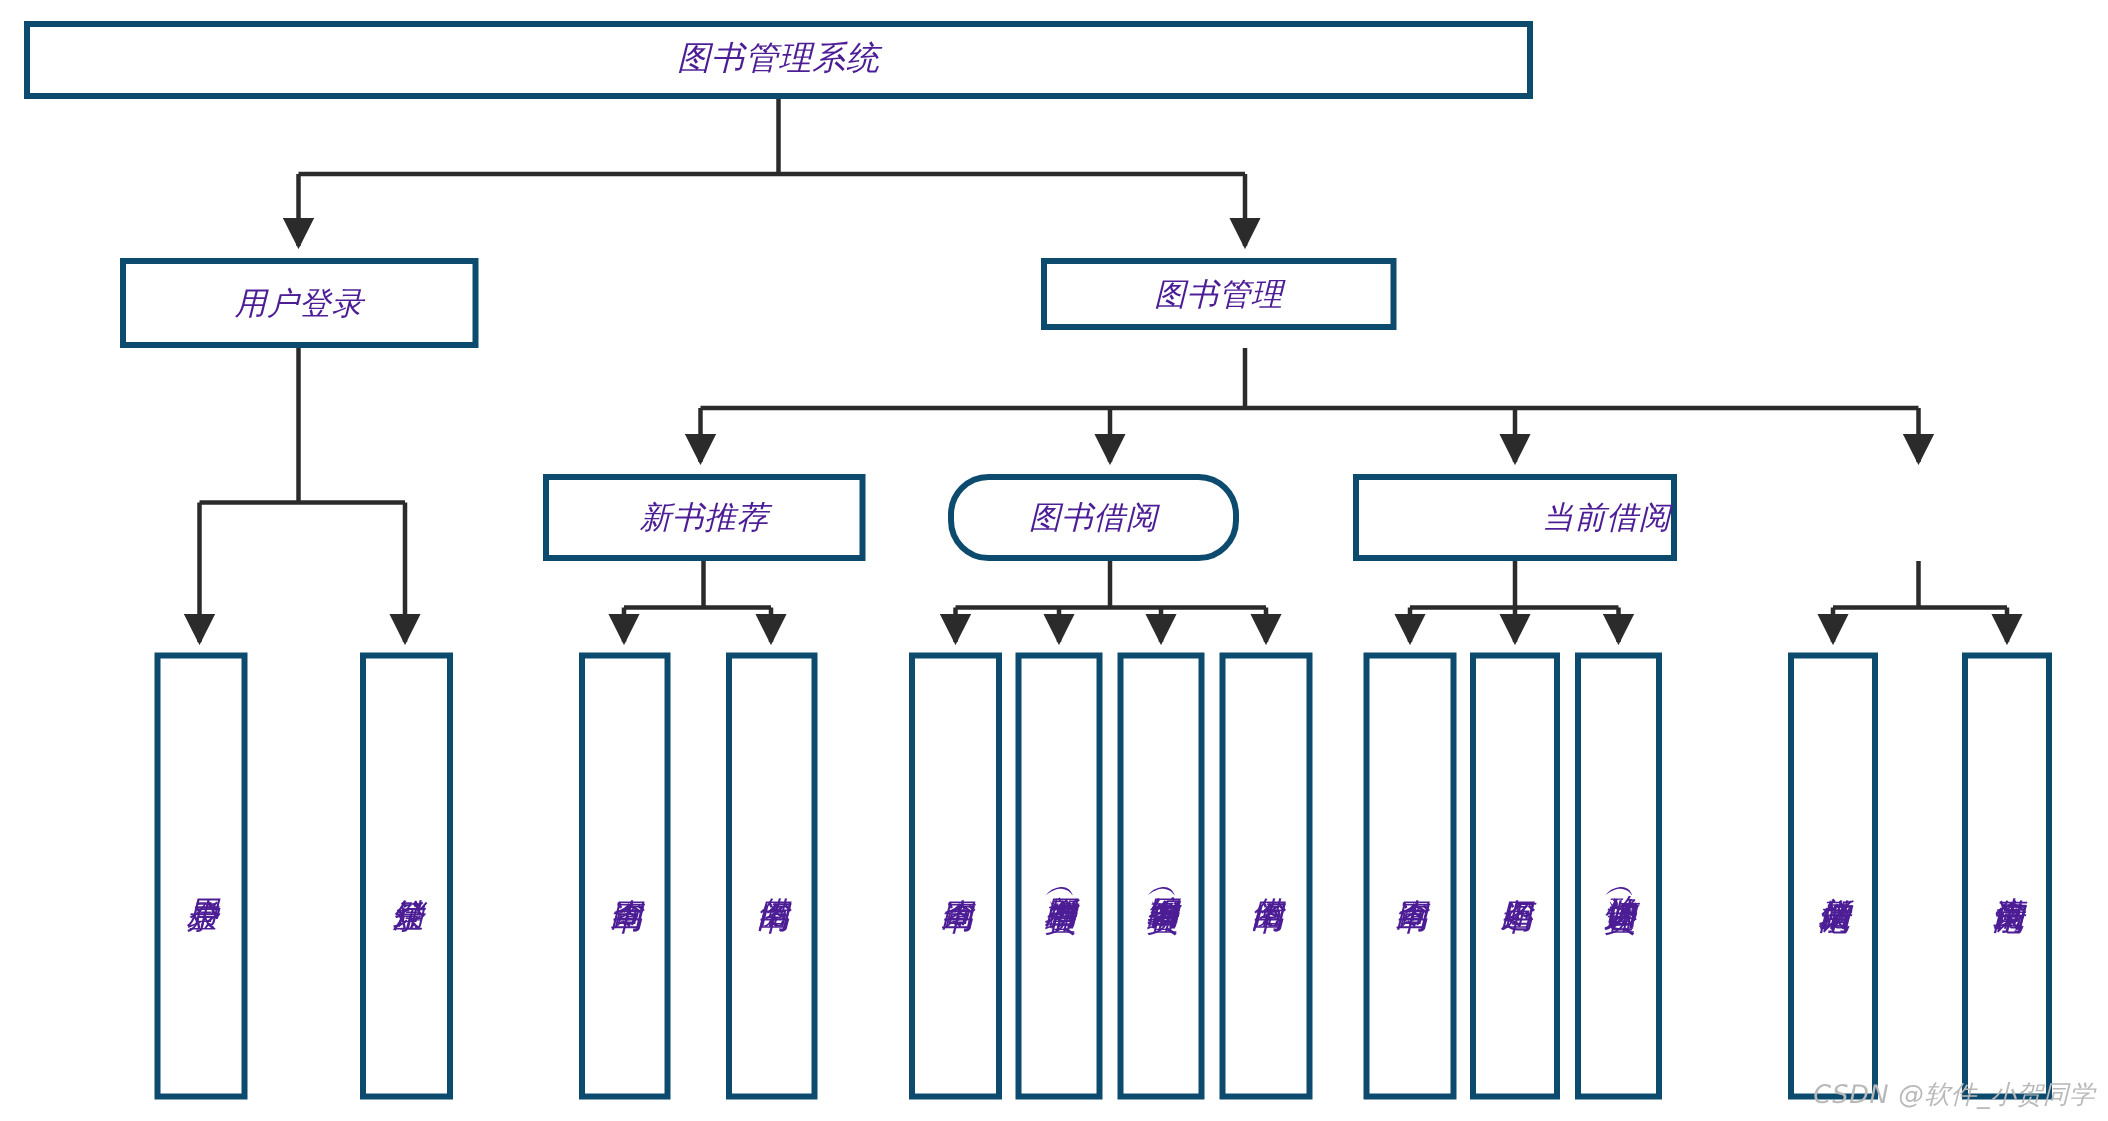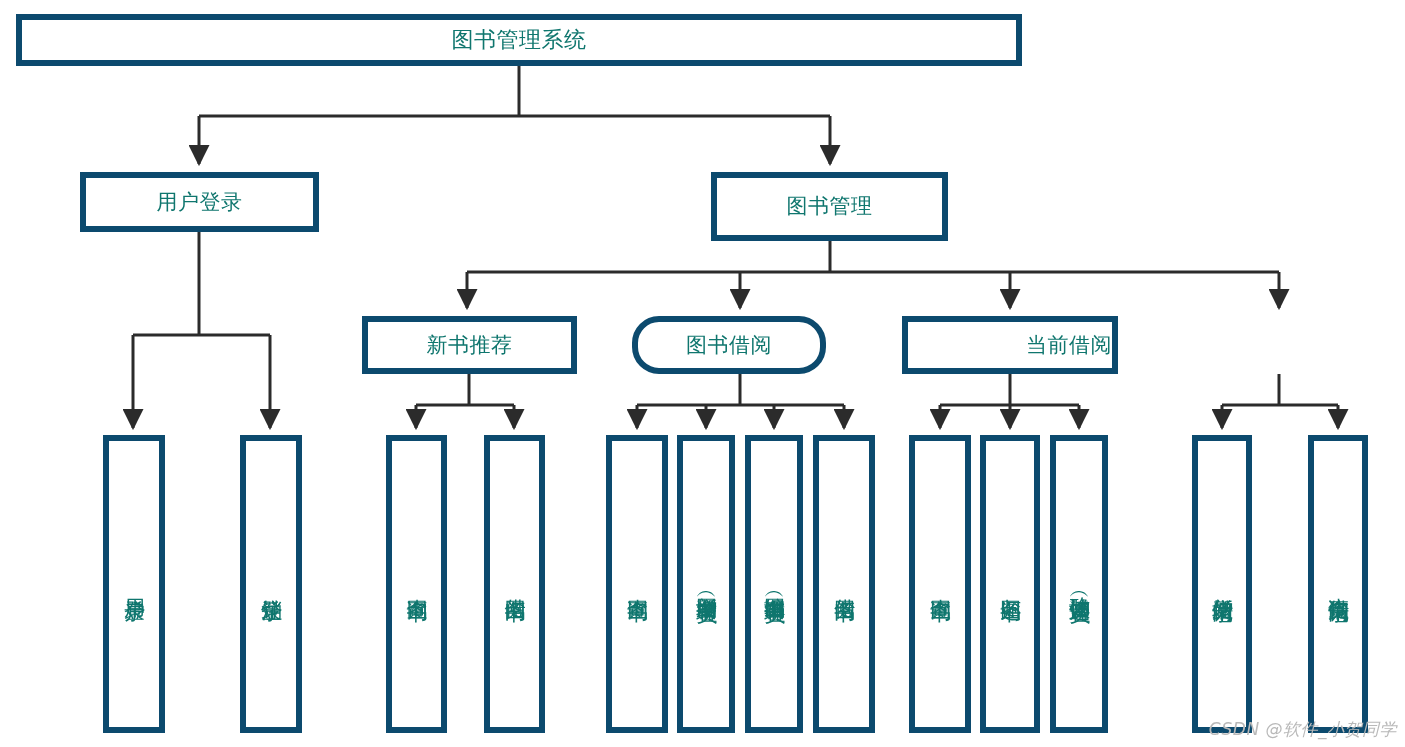--- a/index.html
+++ b/index.html
@@ -22,25 +22,26 @@
     left: 0;
     top: 0;
     width: 1405px;
     height: 747px;
     pointer-events: none;
   }
   .node {
     position: absolute;
     box-sizing: border-box;
     background: #ffffff;
-    border: 6px solid #0c4a6e;
+    border: 4px solid #0c4a6e;
     display: flex;
     align-items: center;
     justify-content: center;
-    color: #0f766e;
+    color: #4c1d95;
+    font-style: italic;
   }
   .node-label {
     display: block;
     text-align: center;
     line-height: 1.05;
     letter-spacing: 0.5px;
     white-space: nowrap;
   }
   .node.horizontal .node-label {
     font-size: 21px;
@@ -129,21 +130,21 @@
   </svg>
 
   <div class="node root horizontal" style="left:16px; top:14px; width:1006px; height:52px;">
     <span class="node-label">图书管理系统</span>
   </div>
 
   <div class="node horizontal" style="left:80px; top:172px; width:239px; height:60px;">
     <span class="node-label">用户登录</span>
   </div>
 
-  <div class="node horizontal" style="left:711px; top:172px; width:237px; height:69px;">
+  <div class="node horizontal" style="left:694px; top:172px; width:237px; height:48px;">
     <span class="node-label">图书管理</span>
   </div>
 
   <div class="node horizontal" style="left:362px; top:316px; width:215px; height:58px;">
     <span class="node-label">新书推荐</span>
   </div>
 
   <div class="node horizontal" style="left:632px; top:316px; width:194px; height:58px;border-radius:27px;">
     <span class="node-label">图书借阅</span>
   </div>

